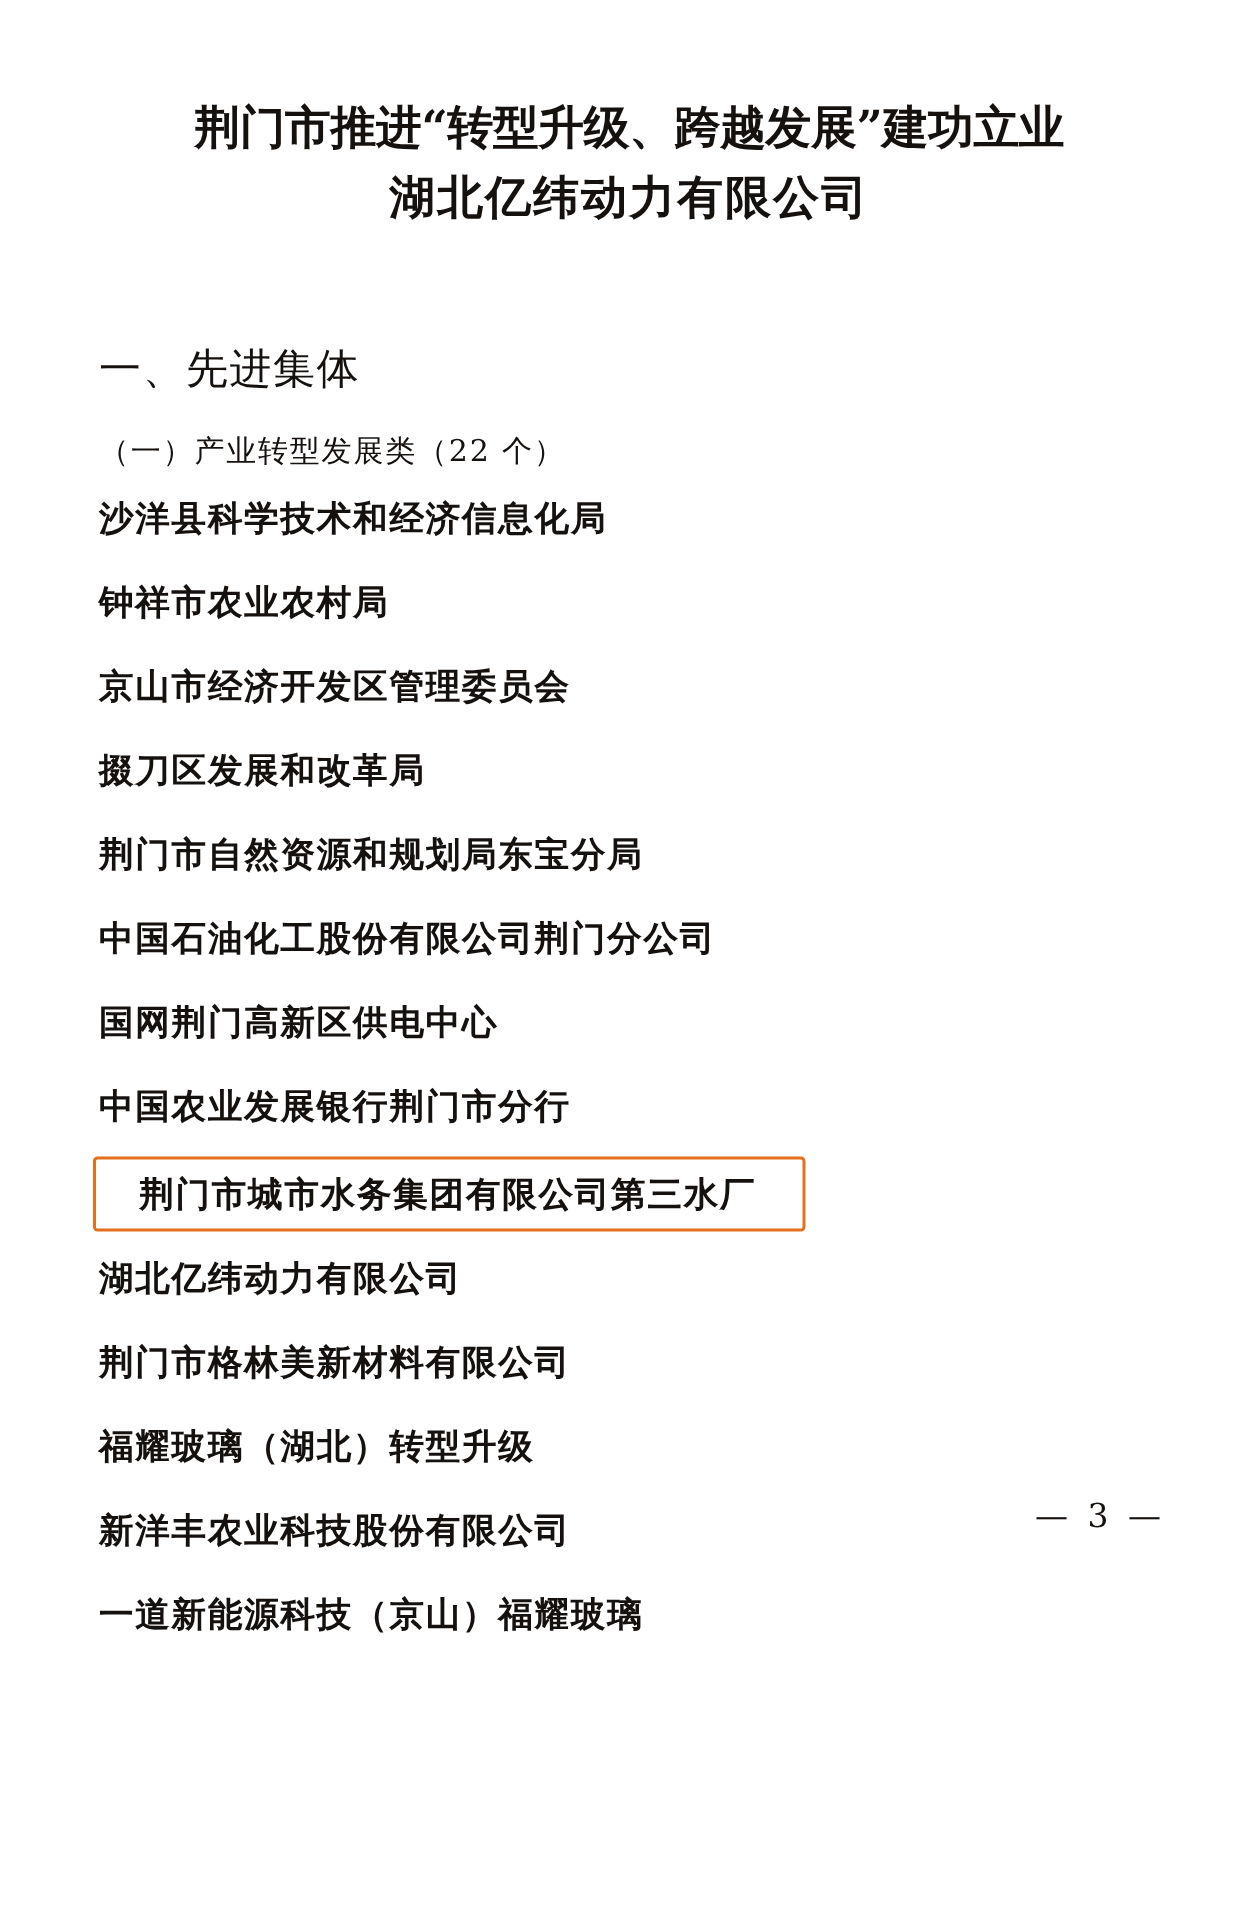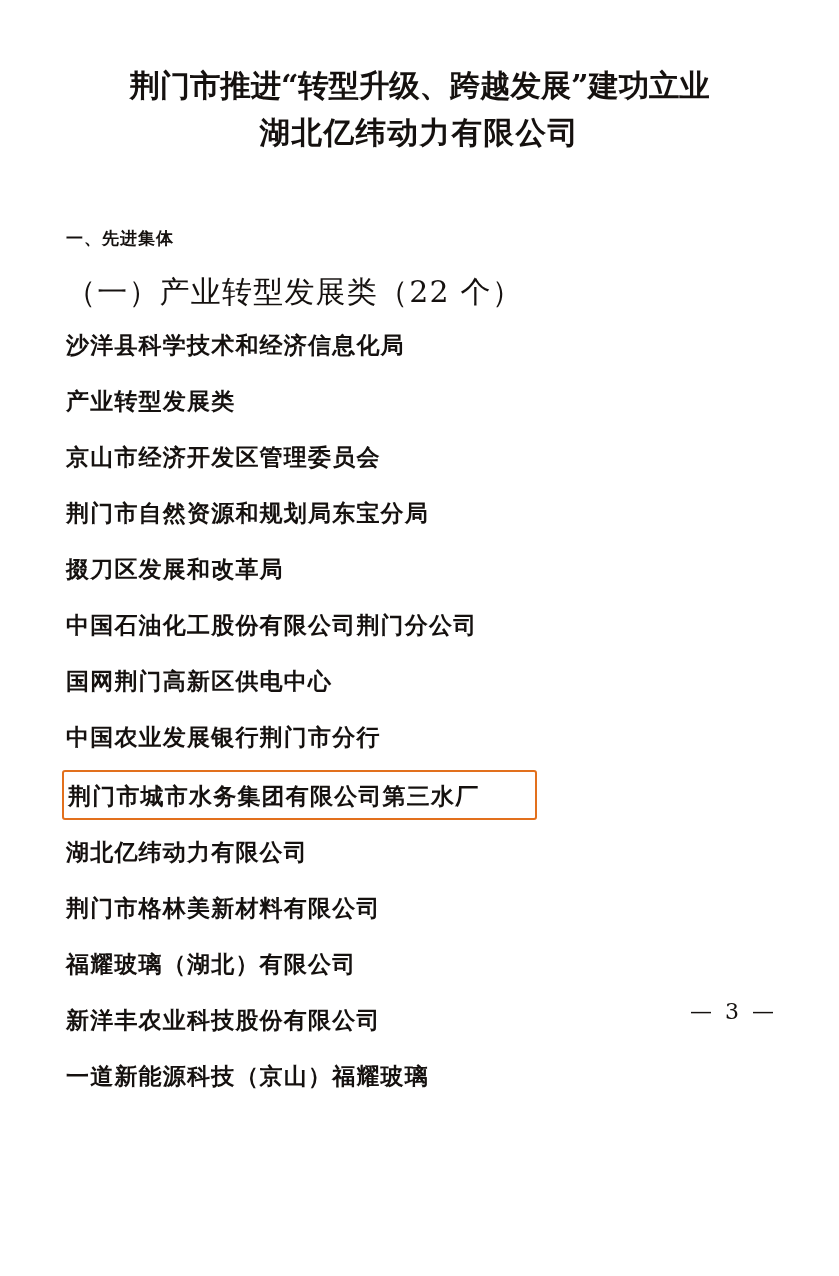--- a/index.html
+++ b/index.html
@@ -37,29 +37,29 @@
     padding: 0 4px;
   }
   .doc-title .title-line {
     display: block;
     white-space: nowrap;
   }
   .doc-title .title-line-1 { letter-spacing: -0.2px; }
   .doc-title .title-line-2 { letter-spacing: 1.5px; }
 
   .section-heading {
-    font-weight: bold;
-    font-size: 17px;
+    font-weight: normal;
+    font-size: 28px;
     letter-spacing: 1px;
     margin: 70px 0 0 0;
     padding-left: 4px;
   }
 
   .subsection {
-    font-size: 30px;
+    font-size: 20px;
     letter-spacing: 1.2px;
     margin: 22px 0 0 0;
     padding-left: 4px;
   }
 
   .entry-list {
     list-style: none;
     margin: 0;
     padding: 0;
     font-weight: bold;
@@ -72,20 +72,21 @@
     margin-top: 6px;
     white-space: nowrap;
   }
   .entry.highlighted {
     border: 2px solid #e2701d;
     border-radius: 3px;
     padding: 12px 6px 11px 4px;
     margin-top: 9px;
     margin-right: 240px;
     display: block;
+    text-align: center;
   }
 
   .page-footer {
     position: absolute;
     right: 62px;
     bottom: 28px;
     font-size: 22px;
     letter-spacing: 3px;
     color: #15110f;
     white-space: nowrap;
@@ -100,30 +101,30 @@
     <span class="title-line title-line-1">荆门市推进“转型升级、跨越发展”建功立业</span>
     <span class="title-line title-line-2">湖北亿纬动力有限公司</span>
   </h1>
 
   <div class="section-heading">一、先进集体</div>
 
   <div class="subsection">（一）产业转型发展类（22 个）</div>
 
   <ul class="entry-list">
     <li class="entry">沙洋县科学技术和经济信息化局</li>
-    <li class="entry">产业转型发展类</li>
+    <li class="entry">钟祥市农业农村局</li>
     <li class="entry">京山市经济开发区管理委员会</li>
+    <li class="entry">掇刀区发展和改革局</li>
     <li class="entry">荆门市自然资源和规划局东宝分局</li>
-    <li class="entry">掇刀区发展和改革局</li>
     <li class="entry">中国石油化工股份有限公司荆门分公司</li>
     <li class="entry">国网荆门高新区供电中心</li>
     <li class="entry">中国农业发展银行荆门市分行</li>
     <li class="entry highlighted">荆门市城市水务集团有限公司第三水厂</li>
     <li class="entry">湖北亿纬动力有限公司</li>
     <li class="entry">荆门市格林美新材料有限公司</li>
-    <li class="entry">福耀玻璃（湖北）有限公司</li>
+    <li class="entry">福耀玻璃（湖北）转型升级</li>
     <li class="entry">新洋丰农业科技股份有限公司</li>
     <li class="entry">一道新能源科技（京山）福耀玻璃</li>
   </ul>
 
   <div class="page-footer">— 3 —</div>
 
 </div>
 
 </body></html>

